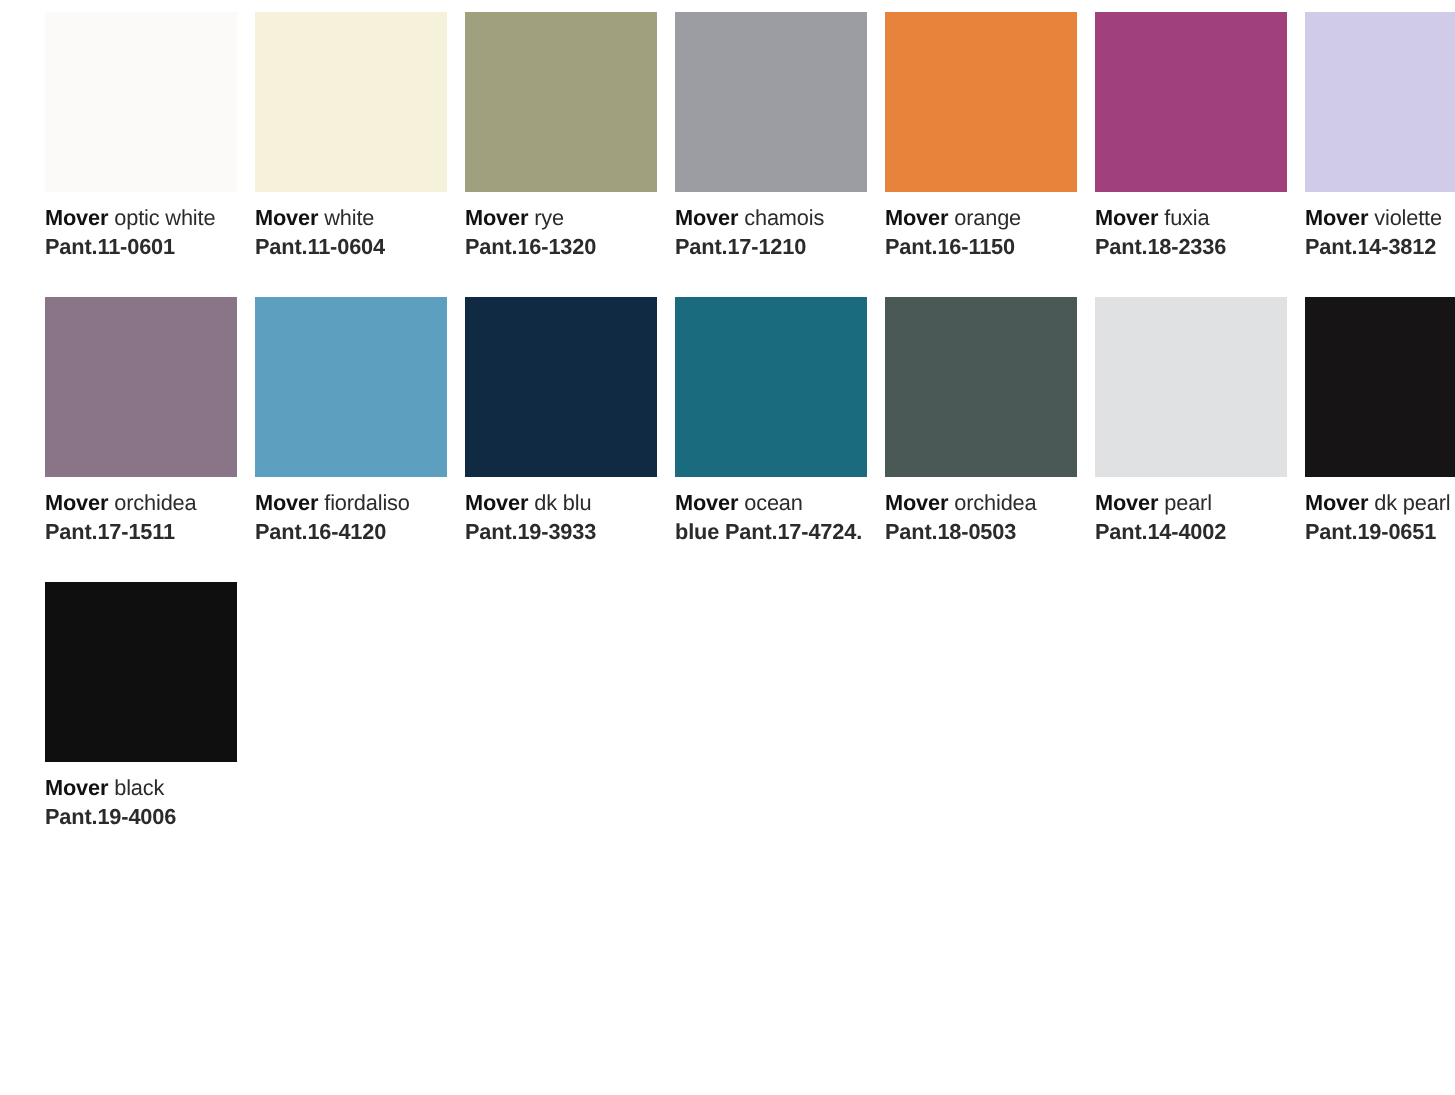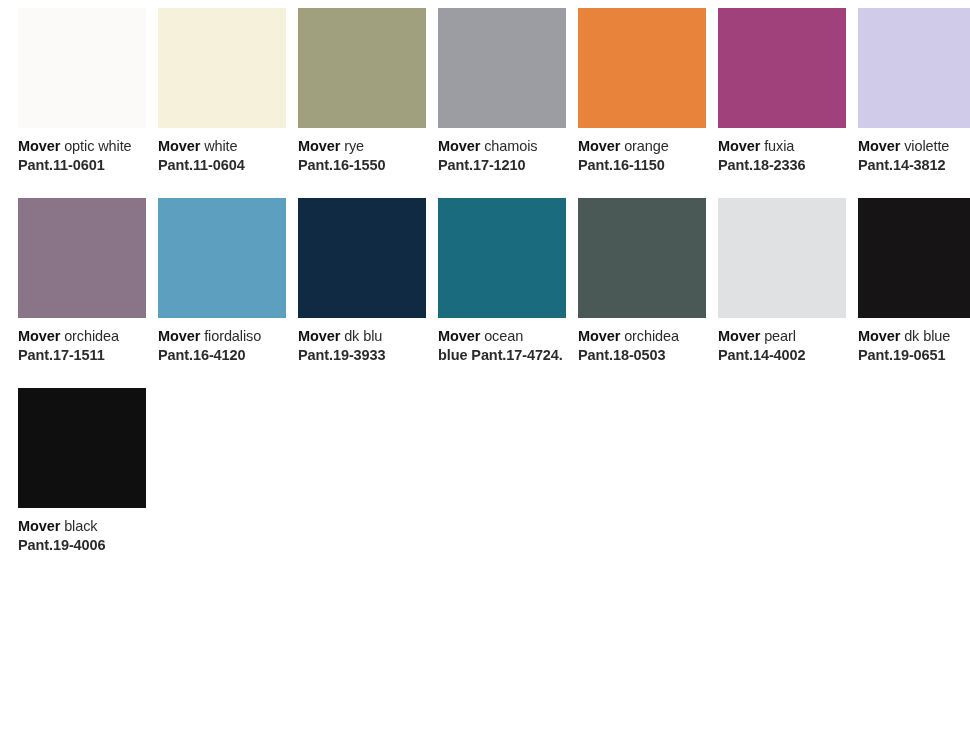--- a/index.html
+++ b/index.html
@@ -13,21 +13,21 @@
     overflow: hidden;
     font-family: "Liberation Sans", sans-serif;
     -webkit-font-smoothing: antialiased;
   }
 
   #palette-sheet {
     position: relative;
     width: 967px;
     height: 730px;
     box-sizing: border-box;
-    padding: 8px 0 0 18px;
+    padding: 8px 0 0 30px;
   }
 
   .swatch-grid {
     display: grid;
     grid-template-columns: repeat(7, 140px);
     grid-auto-rows: 190px;
     width: 980px;
   }
 
   .swatch-cell {
@@ -81,21 +81,21 @@
       <div class="swatch-cell">
         <span class="swatch-chip" style="background: rgb(251, 250, 249);"></span>
         <div class="swatch-caption"><span class="brand">Mover</span> <span class="color-name">optic white</span><span class="pantone-code">Pant.11-0601</span></div>
       </div>
       <div class="swatch-cell">
         <span class="swatch-chip" style="background: rgb(246, 241, 218);"></span>
         <div class="swatch-caption"><span class="brand">Mover</span> <span class="color-name">white</span><span class="pantone-code">Pant.11-0604</span></div>
       </div>
       <div class="swatch-cell">
         <span class="swatch-chip" style="background: rgb(160, 160, 127);"></span>
-        <div class="swatch-caption"><span class="brand">Mover</span> <span class="color-name">rye</span><span class="pantone-code">Pant.16-1550</span></div>
+        <div class="swatch-caption"><span class="brand">Mover</span> <span class="color-name">rye</span><span class="pantone-code">Pant.16-1320</span></div>
       </div>
       <div class="swatch-cell">
         <span class="swatch-chip" style="background: rgb(155, 157, 162);"></span>
         <div class="swatch-caption"><span class="brand">Mover</span> <span class="color-name">chamois</span><span class="pantone-code">Pant.17-1210</span></div>
       </div>
       <div class="swatch-cell">
         <span class="swatch-chip" style="background: rgb(232, 131, 60);"></span>
         <div class="swatch-caption"><span class="brand">Mover</span> <span class="color-name">orange</span><span class="pantone-code">Pant.16-1150</span></div>
       </div>
       <div class="swatch-cell">
@@ -125,20 +125,20 @@
       <div class="swatch-cell">
         <span class="swatch-chip" style="background: rgb(74, 89, 85);"></span>
         <div class="swatch-caption"><span class="brand">Mover</span> <span class="color-name">orchidea</span><span class="pantone-code">Pant.18-0503</span></div>
       </div>
       <div class="swatch-cell">
         <span class="swatch-chip" style="background: rgb(224, 225, 227);"></span>
         <div class="swatch-caption"><span class="brand">Mover</span> <span class="color-name">pearl</span><span class="pantone-code">Pant.14-4002</span></div>
       </div>
       <div class="swatch-cell">
         <span class="swatch-chip" style="background: rgb(22, 20, 20);"></span>
-        <div class="swatch-caption"><span class="brand">Mover</span> <span class="color-name">dk blue</span><span class="pantone-code">Pant.19-0651</span></div>
+        <div class="swatch-caption"><span class="brand">Mover</span> <span class="color-name">dk pearl</span><span class="pantone-code">Pant.19-0651</span></div>
       </div>
       <div class="swatch-cell">
         <span class="swatch-chip" style="background: rgb(16, 15, 15);"></span>
         <div class="swatch-caption"><span class="brand">Mover</span> <span class="color-name">black</span><span class="pantone-code">Pant.19-4006</span></div>
       </div>
     </div>
 </div>
 
 </body></html>

